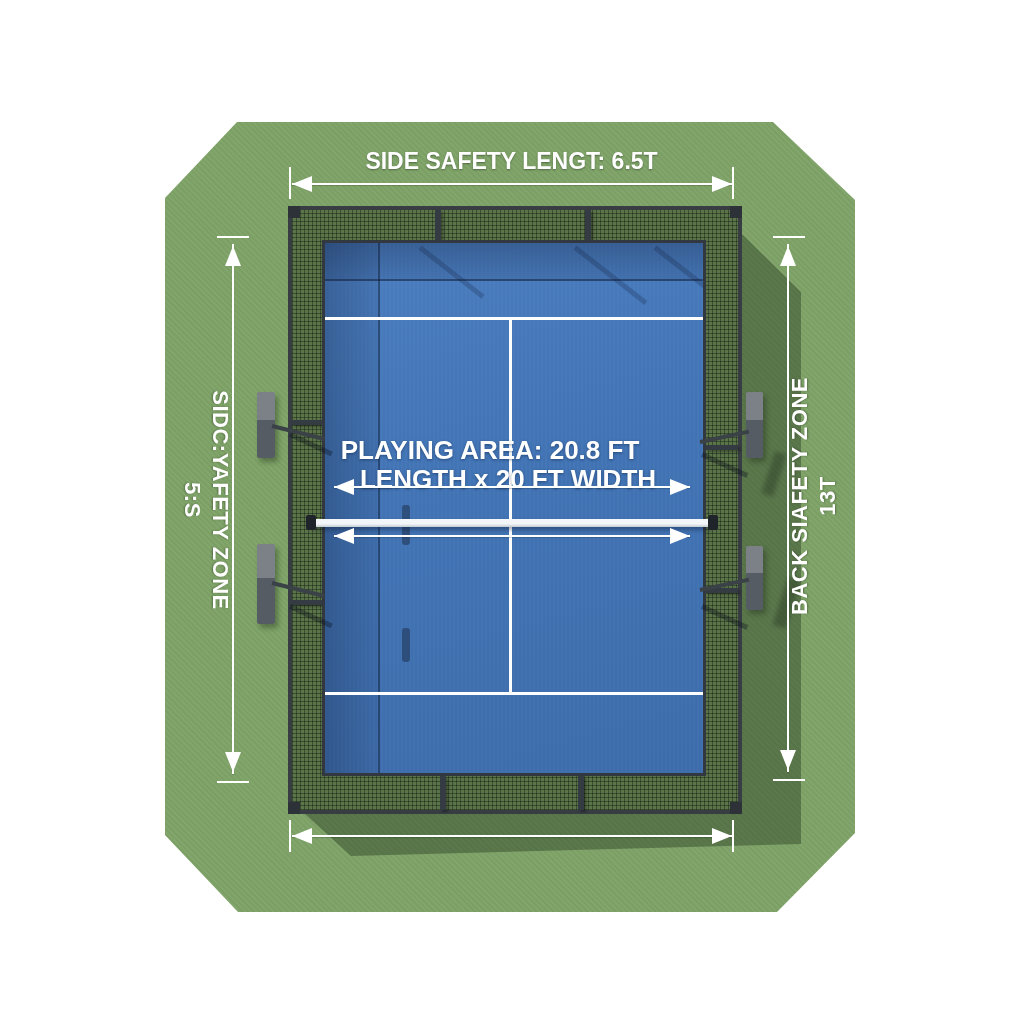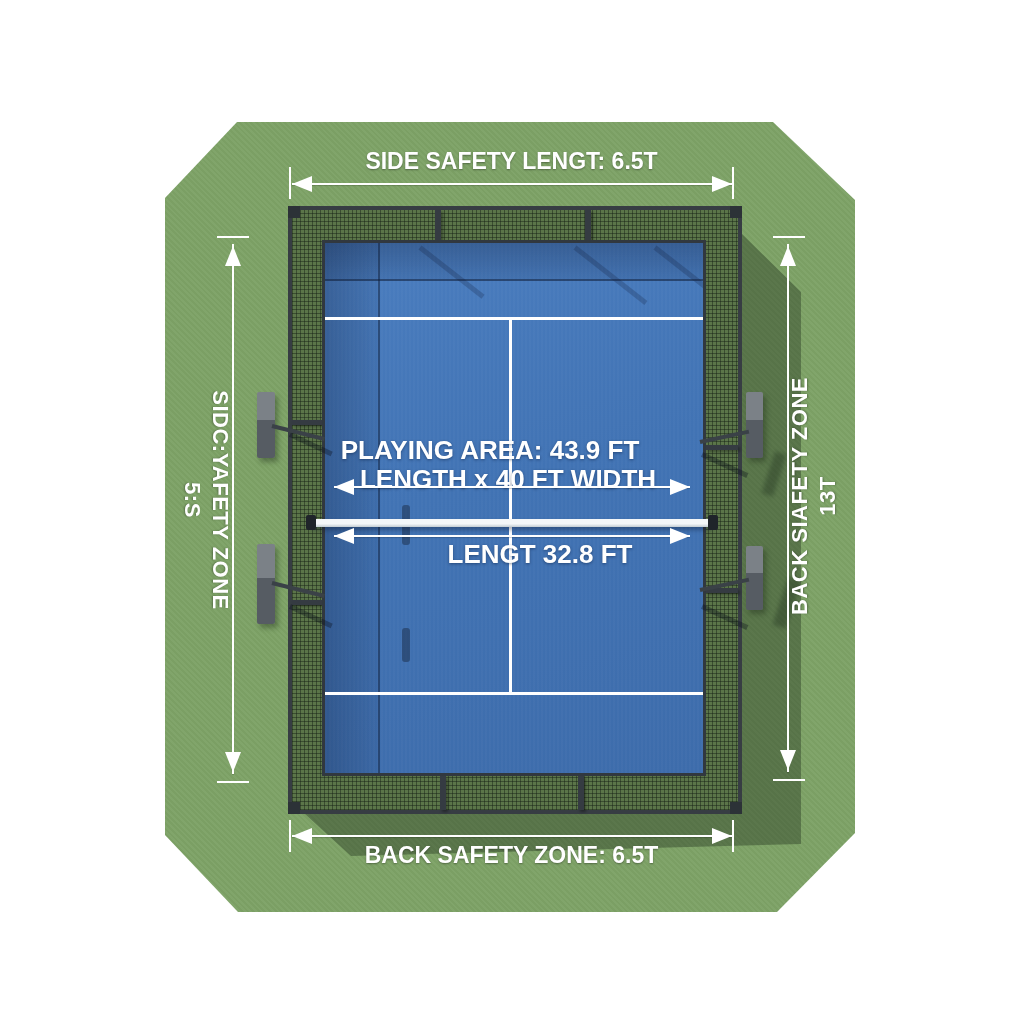--- a/index.html
+++ b/index.html
@@ -166,21 +166,20 @@
   <div class="dim-line" style="left:292px;top:183px;width:440px;height:2px;"></div>
   <div class="ah ah-left" style="left:292px;top:176px;"></div>
   <div class="ah ah-right" style="left:712px;top:176px;"></div>
   <div class="dim-label" style="left:290px;top:148px;width:443px;">SIDE SAFETY LENGT: 6.5T</div>
 
   <div class="tick" style="left:289px;top:820px;width:2px;height:32px;"></div>
   <div class="tick" style="left:732px;top:820px;width:2px;height:32px;"></div>
   <div class="dim-line" style="left:292px;top:835px;width:440px;height:2px;"></div>
   <div class="ah ah-left" style="left:292px;top:828px;"></div>
   <div class="ah ah-right" style="left:712px;top:828px;"></div>
-  <div class="dim-label" style="left:290px;top:842px;width:443px;">BACK SAFETY ZONE: 6.5T</div>
 
   <div class="tick" style="left:217px;top:236px;width:32px;height:2px;"></div>
   <div class="tick" style="left:217px;top:781px;width:32px;height:2px;"></div>
   <div class="dim-line" style="left:232px;top:244px;width:2px;height:530px;"></div>
   <div class="ah ah-up" style="left:225px;top:246px;"></div>
   <div class="ah ah-down" style="left:225px;top:752px;"></div>
   <div class="vlabel" style="left:206px;top:500px;">
     <div class="inner">
       <div>SIDC:YAFETY ZONE</div>
       <div>5:S</div>
@@ -193,27 +192,26 @@
   <div class="ah ah-up" style="left:780px;top:246px;"></div>
   <div class="ah ah-down" style="left:780px;top:750px;"></div>
   <div class="vlabel ccw" style="left:813px;top:496px;">
     <div class="inner">
       <div>BACK SIAFETY ZONE</div>
       <div>13T</div>
     </div>
   </div>
 
   <div class="court-label" style="left:310px;top:436px;width:360px;">
-    <span>PLAYING AREA: 43.9 FT</span>
-    <span class="l2" style="text-indent:36px;">LENGTH x 40 FT WIDTH</span>
+    <span>PLAYING AREA: 20.8 FT</span>
+    <span class="l2" style="text-indent:36px;">LENGTH x 20 FT WIDTH</span>
   </div>
   <div class="dim-line" style="left:334px;top:486px;width:356px;height:2px;"></div>
   <div class="ah ah-left" style="left:334px;top:479px;"></div>
   <div class="ah ah-right" style="left:670px;top:479px;"></div>
 
   <div class="dim-line" style="left:334px;top:535px;width:356px;height:2px;"></div>
   <div class="ah ah-left" style="left:334px;top:528px;"></div>
   <div class="ah ah-right" style="left:670px;top:528px;"></div>
   <div class="court-label" style="left:360px;top:540px;width:360px;">
-    <span>LENGT 32.8 FT</span>
   </div>
 
 </div>
 
 </body></html>

